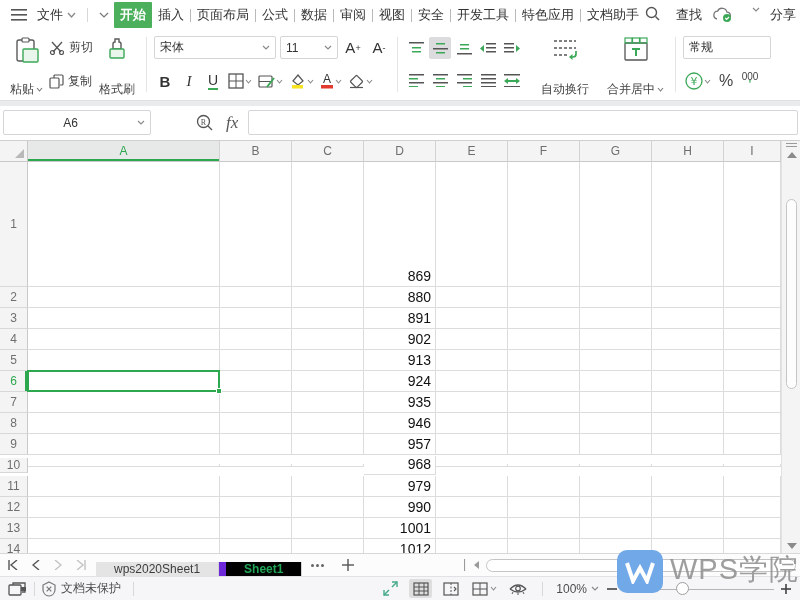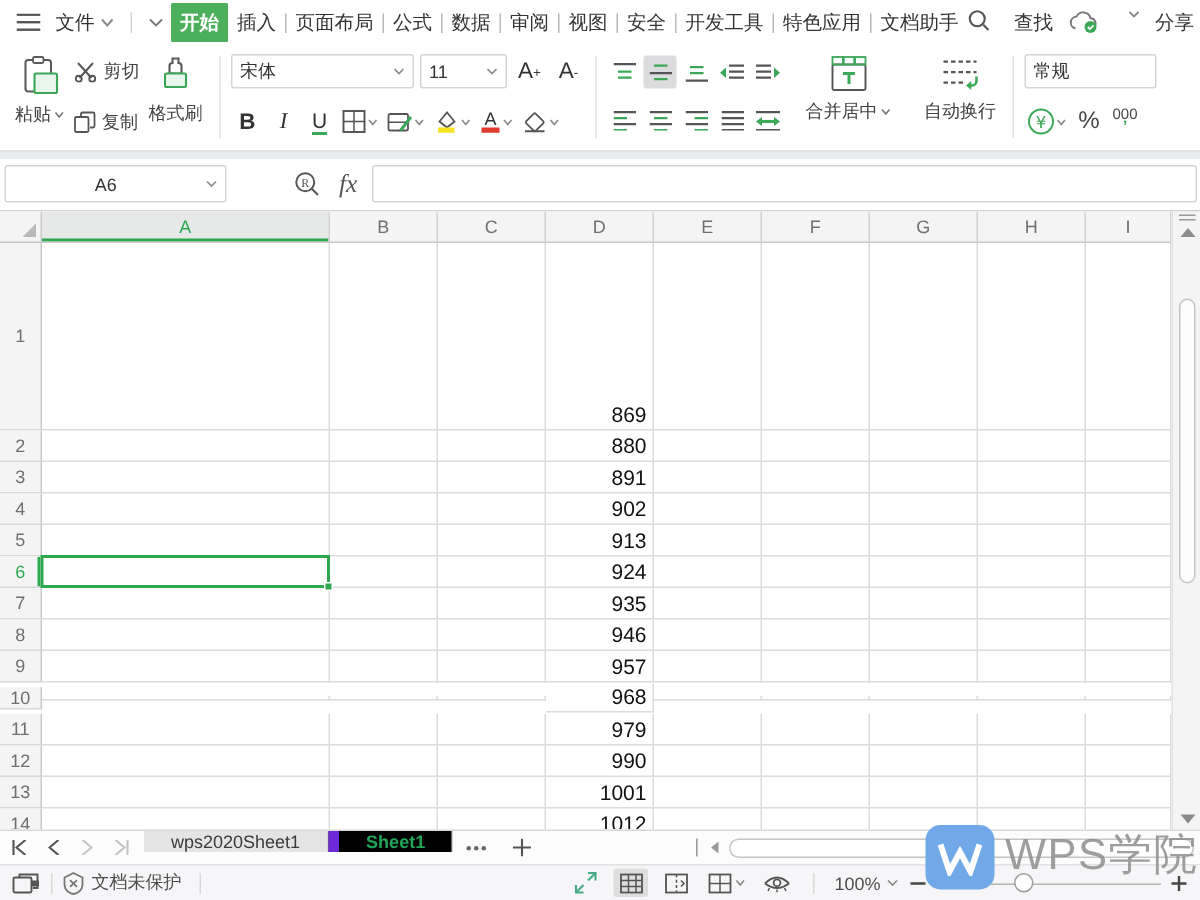--- a/index.html
+++ b/index.html
@@ -13,21 +13,21 @@
 .tabs{display:flex;align-items:center;flex:none}
 .tab{padding:4px 6px;cursor:pointer;flex:none}
 .tab.active{background:#4BAF5B;color:#fff;font-weight:bold;border-radius:1px}
 .tsep{width:1px;height:13px;background:#b9b9b9;flex:none}
 .menu-right{display:flex;align-items:center;margin-left:auto;gap:10px;flex:none}
 .mr-item{display:flex;align-items:flex-start;gap:16px;cursor:pointer}
 
 .toolbar{position:absolute;top:30px;left:0;right:0;height:70px;background:#fff;display:flex;align-items:stretch;padding:5px 6px 0 6px}
 .tb-div{width:1px;background:#e4e4e6;margin:2px 7px 8px 7px;flex:none}
 .band{position:absolute;top:100px;left:0;right:0;height:6px;background:#eaebed;border-top:1px solid #e0e0e2}
-.big-btn{display:flex;flex-direction:column;align-items:center;justify-content:flex-start;gap:3px;padding:2px 4px;cursor:pointer;flex:none}
+.big-btn{display:flex;flex-direction:column;align-items:center;justify-content:space-between;gap:3px;padding:2px 4px;cursor:pointer;flex:none}
 .big-btn .lbl{font-size:12px;color:#424242;display:flex;align-items:center;gap:2px}
 .small-rows{display:flex;flex-direction:column;justify-content:space-between;padding:4px 2px 10px 2px}
 .small-btn{display:flex;align-items:center;gap:4px;font-size:12px;color:#424242;cursor:pointer}
 .fontgrp{display:flex;flex-direction:column;justify-content:space-between;padding:1px 0 8px 0}
 .selrow{display:flex;align-items:center;gap:4px}
 .sel-box{border:1px solid #d5d5d7;border-radius:2px;background:#fff;height:23px;display:flex;align-items:center;padding:0 5px;cursor:pointer;font-size:12px;color:#333}
 .sel-box .cap{margin-left:auto}
 .btnrow{display:flex;align-items:center;gap:2px}
 .tbtn{min-width:22px;height:22px;display:flex;align-items:center;justify-content:center;border-radius:2px;cursor:pointer;padding:0 2px}
 .tbtn.active{background:#dcdcde}
@@ -369,43 +369,43 @@
       <span class="tbtn">
           <svg width="16" height="13">
             <rect y="0" width="16" height="1.5" fill="#555"></rect>
             <path d="M0 7 l4-3 v2 h8 v-2 l4 3 -4 3 v-2 H4 v2 Z" fill="#3BA857"></path>
             <rect y="12" width="16" height="1.5" fill="#555"></rect>
           </svg>
         </span>
     </div>
   </div>
 
+  <div class="big-btn" style="margin-left:14px">
+    <svg width="30" height="26">
+        <path d="M4 4 h22 M4 11 h22 M4 18 h13" fill="none" stroke="#555" stroke-width="1.5" stroke-dasharray="3 2"></path>
+        <path d="M26 14 v3 a3 3 0 0 1 -3 3 h-2" fill="none" stroke="#3BA857" stroke-width="1.7"></path>
+        <path d="M22.5 17 l-3.5 3 3.5 3 Z" fill="#3BA857"></path>
+      </svg>
+    <span class="lbl">自动换行</span>
+  </div>
   <div class="big-btn" style="margin-left:10px">
     <svg width="30" height="26">
         <rect x="4" y="6" width="22" height="17" rx="1" fill="none" stroke="#555" stroke-width="1.3"></rect>
         <rect x="4" y="1" width="7" height="5" fill="none" stroke="#3BA857" stroke-width="1.2"></rect>
         <rect x="11.5" y="1" width="7" height="5" fill="none" stroke="#3BA857" stroke-width="1.2"></rect>
         <rect x="19" y="1" width="7" height="5" fill="none" stroke="#3BA857" stroke-width="1.2"></rect>
         <rect x="11" y="11" width="8" height="2" fill="#3BA857"></rect>
         <rect x="14" y="11" width="2" height="8" fill="#3BA857"></rect>
       </svg>
     <span class="lbl">
       <span>合并居中</span>
       <svg width="7" height="5">
           <polyline points="1,1 3.5,4 6,1" fill="none" stroke="#777" stroke-width="1.1"></polyline>
         </svg>
     </span>
-  </div>
-  <div class="big-btn" style="margin-left:14px">
-    <svg width="30" height="26">
-        <path d="M4 4 h22 M4 11 h22 M4 18 h13" fill="none" stroke="#555" stroke-width="1.5" stroke-dasharray="3 2"></path>
-        <path d="M26 14 v3 a3 3 0 0 1 -3 3 h-2" fill="none" stroke="#3BA857" stroke-width="1.7"></path>
-        <path d="M22.5 17 l-3.5 3 3.5 3 Z" fill="#3BA857"></path>
-      </svg>
-    <span class="lbl">自动换行</span>
   </div>
   <div class="tb-div"></div>
 
   <div class="numgrp">
     <span class="sel-box" style="width:88px">
       <span>常规</span>
     </span>
     <div class="btnrow">
       <span class="tbtn">
         <svg width="18" height="18">
@@ -654,21 +654,21 @@
         <polyline points="7,0 1,5 7,10" fill="none" stroke="#555" stroke-width="1.4"></polyline>
       </svg>
     <svg width="8" height="10">
         <polyline points="1,0 7,5 1,10" fill="none" stroke="#c3c3c3" stroke-width="1.4"></polyline>
       </svg>
     <svg width="10" height="10">
         <polyline points="1,0 7,5 1,10" fill="none" stroke="#c3c3c3" stroke-width="1.4"></polyline>
         <line x1="9" y1="0" x2="9" y2="10" stroke="#c3c3c3" stroke-width="1.4"></line>
       </svg>
   </div>
-  <div style="display:flex;align-items:flex-start">
+  <div style="display:flex;align-items:flex-end">
       <span class="sheet-tab">wps2020Sheet1</span>
       <span class="sheet-tab active">Sheet1</span>
     </div>
   <span class="sb-icon dots">
       <i></i>
       <i></i>
       <i></i>
     </span>
   <span class="sb-icon">
     <svg width="12" height="12">

